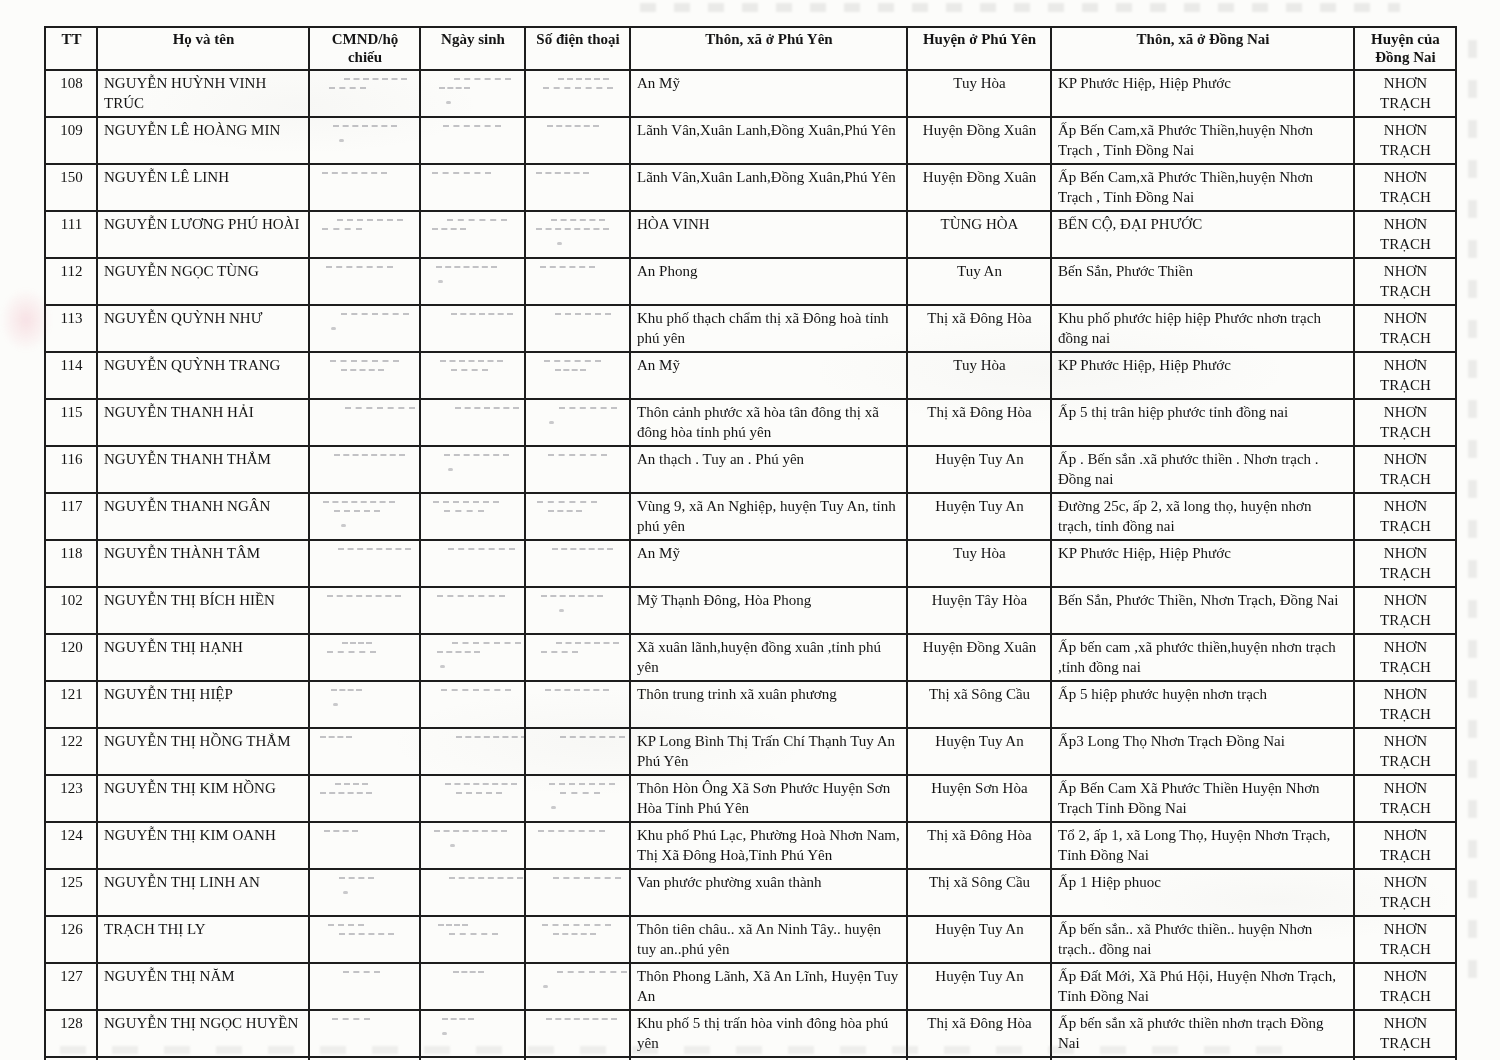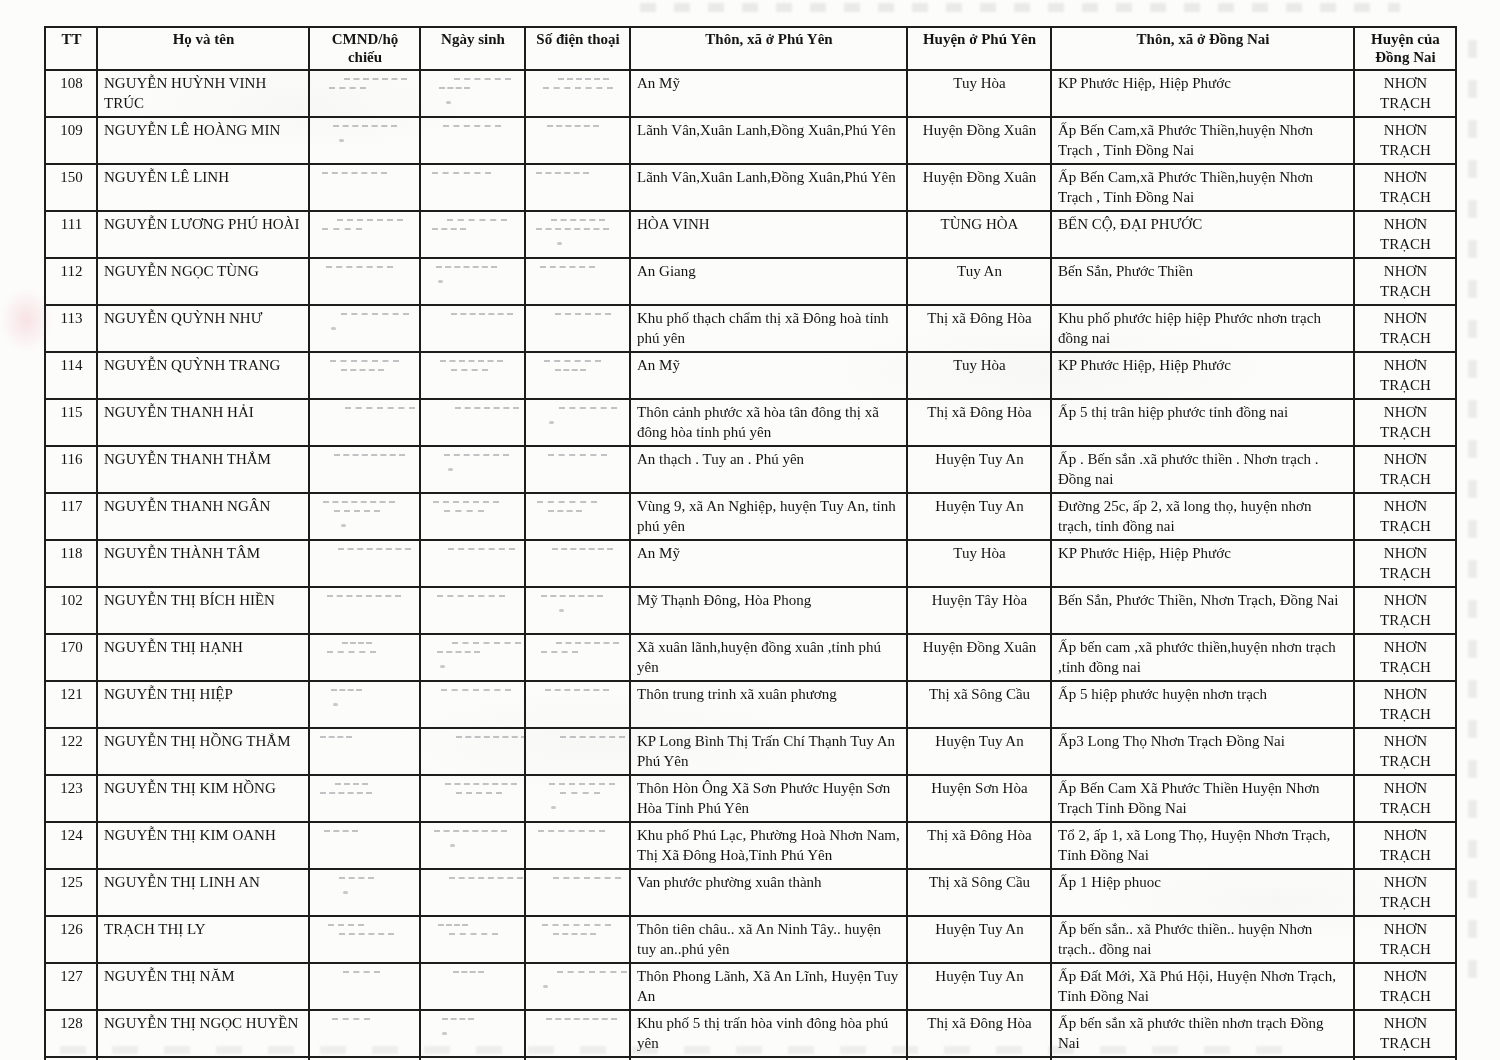--- a/index.html
+++ b/index.html
@@ -199,21 +199,21 @@
             </div>
           </td>
           <td class="c-red">
             <div class="redaction"><span class="dash" style="width: 61px; margin-left: 9px; margin-top: 5px;"></span><span class="dot" style="margin-left: 11px;"></span></div>
           </td>
           <td class="c-red">
             <div class="redaction">
               <span class="dash" style="width: 55px; margin-left: 8px; margin-top: 5px;"></span>
             </div>
           </td>
-          <td class="c-text">An Giang</td>
+          <td class="c-text">An Phong</td>
           <td class="c-center">Tuy An</td>
           <td class="c-text">Bến Sắn, Phước Thiền</td>
           <td class="c-dnd"><span class="narrow">NHƠN TRẠCH</span></td>
         </tr>
         <tr>
           <td class="c-tt">113</td>
           <td class="c-name">NGUYỄN QUỲNH NHƯ</td>
           <td class="c-red">
             <div class="redaction"><span class="dash" style="width: 68px; margin-left: 25px; margin-top: 5px;"></span><span class="dot" style="margin-left: 15px;"></span></div>
           </td>
@@ -361,21 +361,21 @@
           </td>
           <td class="c-red">
             <div class="redaction"><span class="dash" style="width: 62px; margin-left: 9px; margin-top: 5px;"></span><span class="dot" style="margin-left: 27px;"></span></div>
           </td>
           <td class="c-text">Mỹ Thạnh Đông, Hòa Phong</td>
           <td class="c-center">Huyện Tây Hòa</td>
           <td class="c-text">Bến Sắn, Phước Thiền, Nhơn Trạch, Đồng Nai</td>
           <td class="c-dnd"><span class="narrow">NHƠN TRẠCH</span></td>
         </tr>
         <tr>
-          <td class="c-tt">170</td>
+          <td class="c-tt">120</td>
           <td class="c-name">NGUYỄN THỊ HẠNH</td>
           <td class="c-red">
             <div class="redaction">
               <span class="dash" style="width: 30px; margin-left: 26px; margin-top: 5px;"></span>
               <span class="dash" style="width: 49px; margin-left: 11px; margin-top: 7px;"></span>
             </div>
           </td>
           <td class="c-red">
             <div class="redaction"><span class="dash" style="width: 69px; margin-left: 25px; margin-top: 5px;"></span><span class="dash" style="width: 43px; margin-left: 10px; margin-top: 7px;"></span><span class="dot" style="margin-left: 13px;"></span></div>
           </td>

